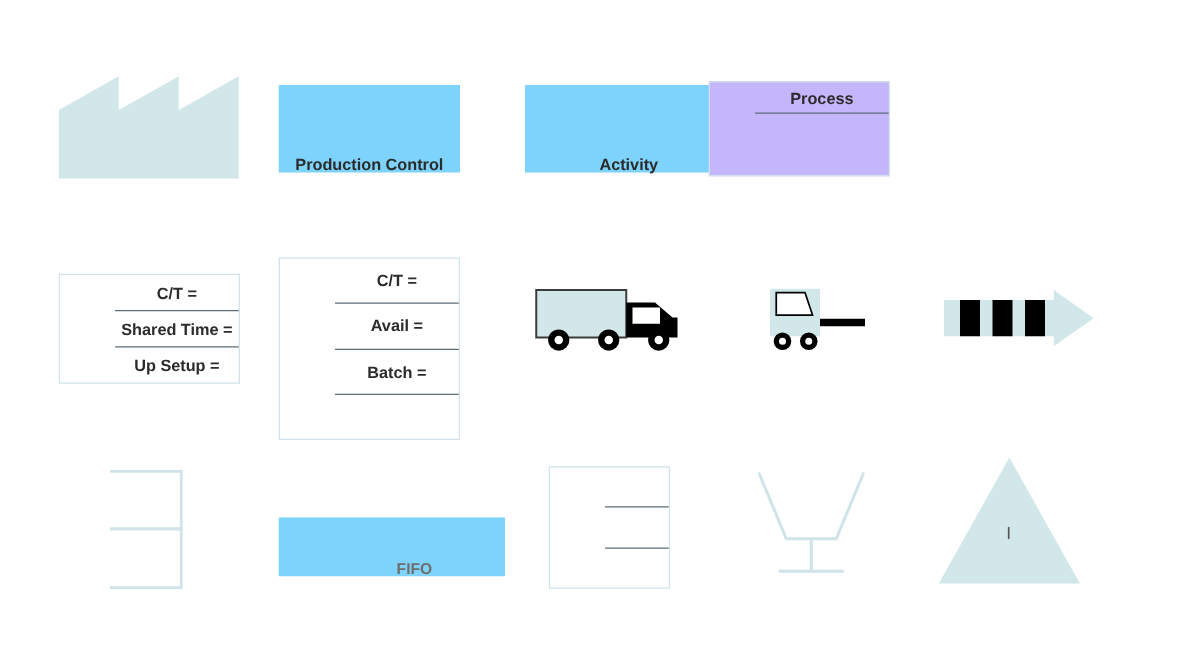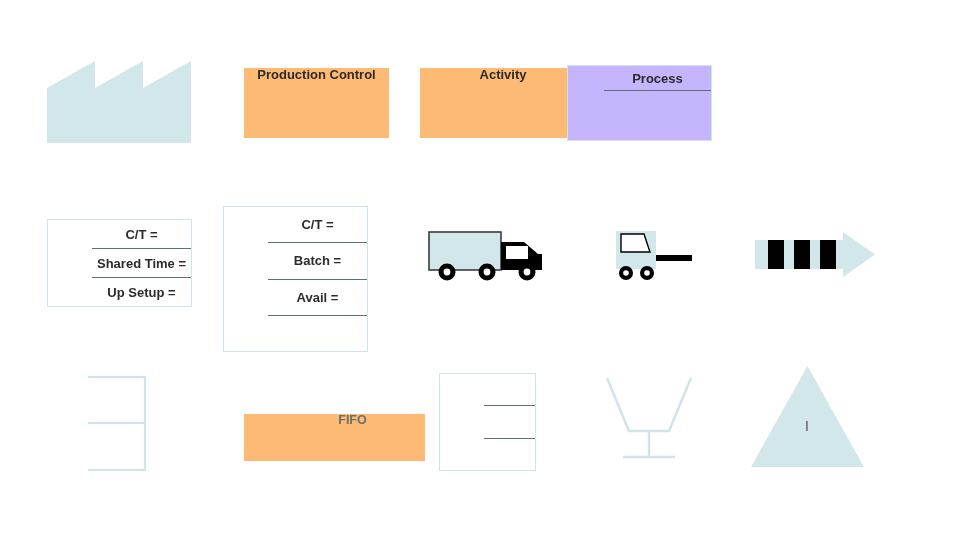--- a/index.html
+++ b/index.html
@@ -27,25 +27,24 @@
   .lbl {
     font-weight: bold;
     color: #2b2b2b;
     text-align: center;
     line-height: 1;
     white-space: nowrap;
   }
 
   
   .fillbox {
-    background: #fdba74;
-    display: flex;
-    align-items: flex-start;
+    background: #7dd3fc;
+    display: flex;
+    align-items: flex-end;
     justify-content: center;
-    margin-left: 21px;
   }
   .fillbox .lbl { font-size: 13px; }
   .fillbox.muted .lbl { color: #6e6e6e; font-size: 12.5px; font-weight: bold; }
 
   
   .procbox {
     background: #c4b5fd;
     border: 1px solid #cfe3e8;
     box-sizing: border-box;
     padding-left: 36px;
@@ -100,21 +99,21 @@
   <div class="shape factory" style="left:47px; top:58px; width:146px; height:85px;">
     <svg width="146" height="85" viewBox="0 0 146 85">
       <path d="M0 30 L48 3 L48 30 L96 3 L96 30 L144 3 L144 85 L0 85 Z" fill="#d2e7ea"></path>
     </svg>
   </div>
 
   <div class="shape fillbox" style="left:223px; top:68px; width:145px; height:70px;">
     <span class="lbl">Production Control</span>
   </div>
 
-  <div class="shape fillbox" style="left:399px; top:68px; width:166px; height:70px;">
+  <div class="shape fillbox" style="left:420px; top:68px; width:166px; height:70px;">
     <span class="lbl">Activity</span>
   </div>
 
   <div class="shape procbox" style="left:567px; top:65px; width:145px; height:76px;">
     <div class="hdr">
       <span class="lbl">Process</span>
     </div>
     <div class="body"></div>
   </div>
 
@@ -129,24 +128,24 @@
     <div class="row">
       <span class="lbl">Up Setup =</span>
     </div>
   </div>
 
   <div class="shape databox" style="left:223px; top:206px; width:145px; height:146px;">
     <div class="row">
       <span class="lbl">C/T =</span>
     </div>
     <div class="row">
+      <span class="lbl">Avail =</span>
+    </div>
+    <div class="row">
       <span class="lbl">Batch =</span>
-    </div>
-    <div class="row">
-      <span class="lbl">Avail =</span>
     </div>
     <div class="row">
       <span class="lbl"></span>
     </div>
   </div>
 
   <div class="shape truck" style="left:428px; top:228px; width:120px; height:55px;">
     <svg width="120" height="55" viewBox="0 0 120 55">
 
       <rect x="1" y="4" width="72" height="38" fill="#d2e7ea" stroke="#3c3c3c" stroke-width="1.6"></rect>

